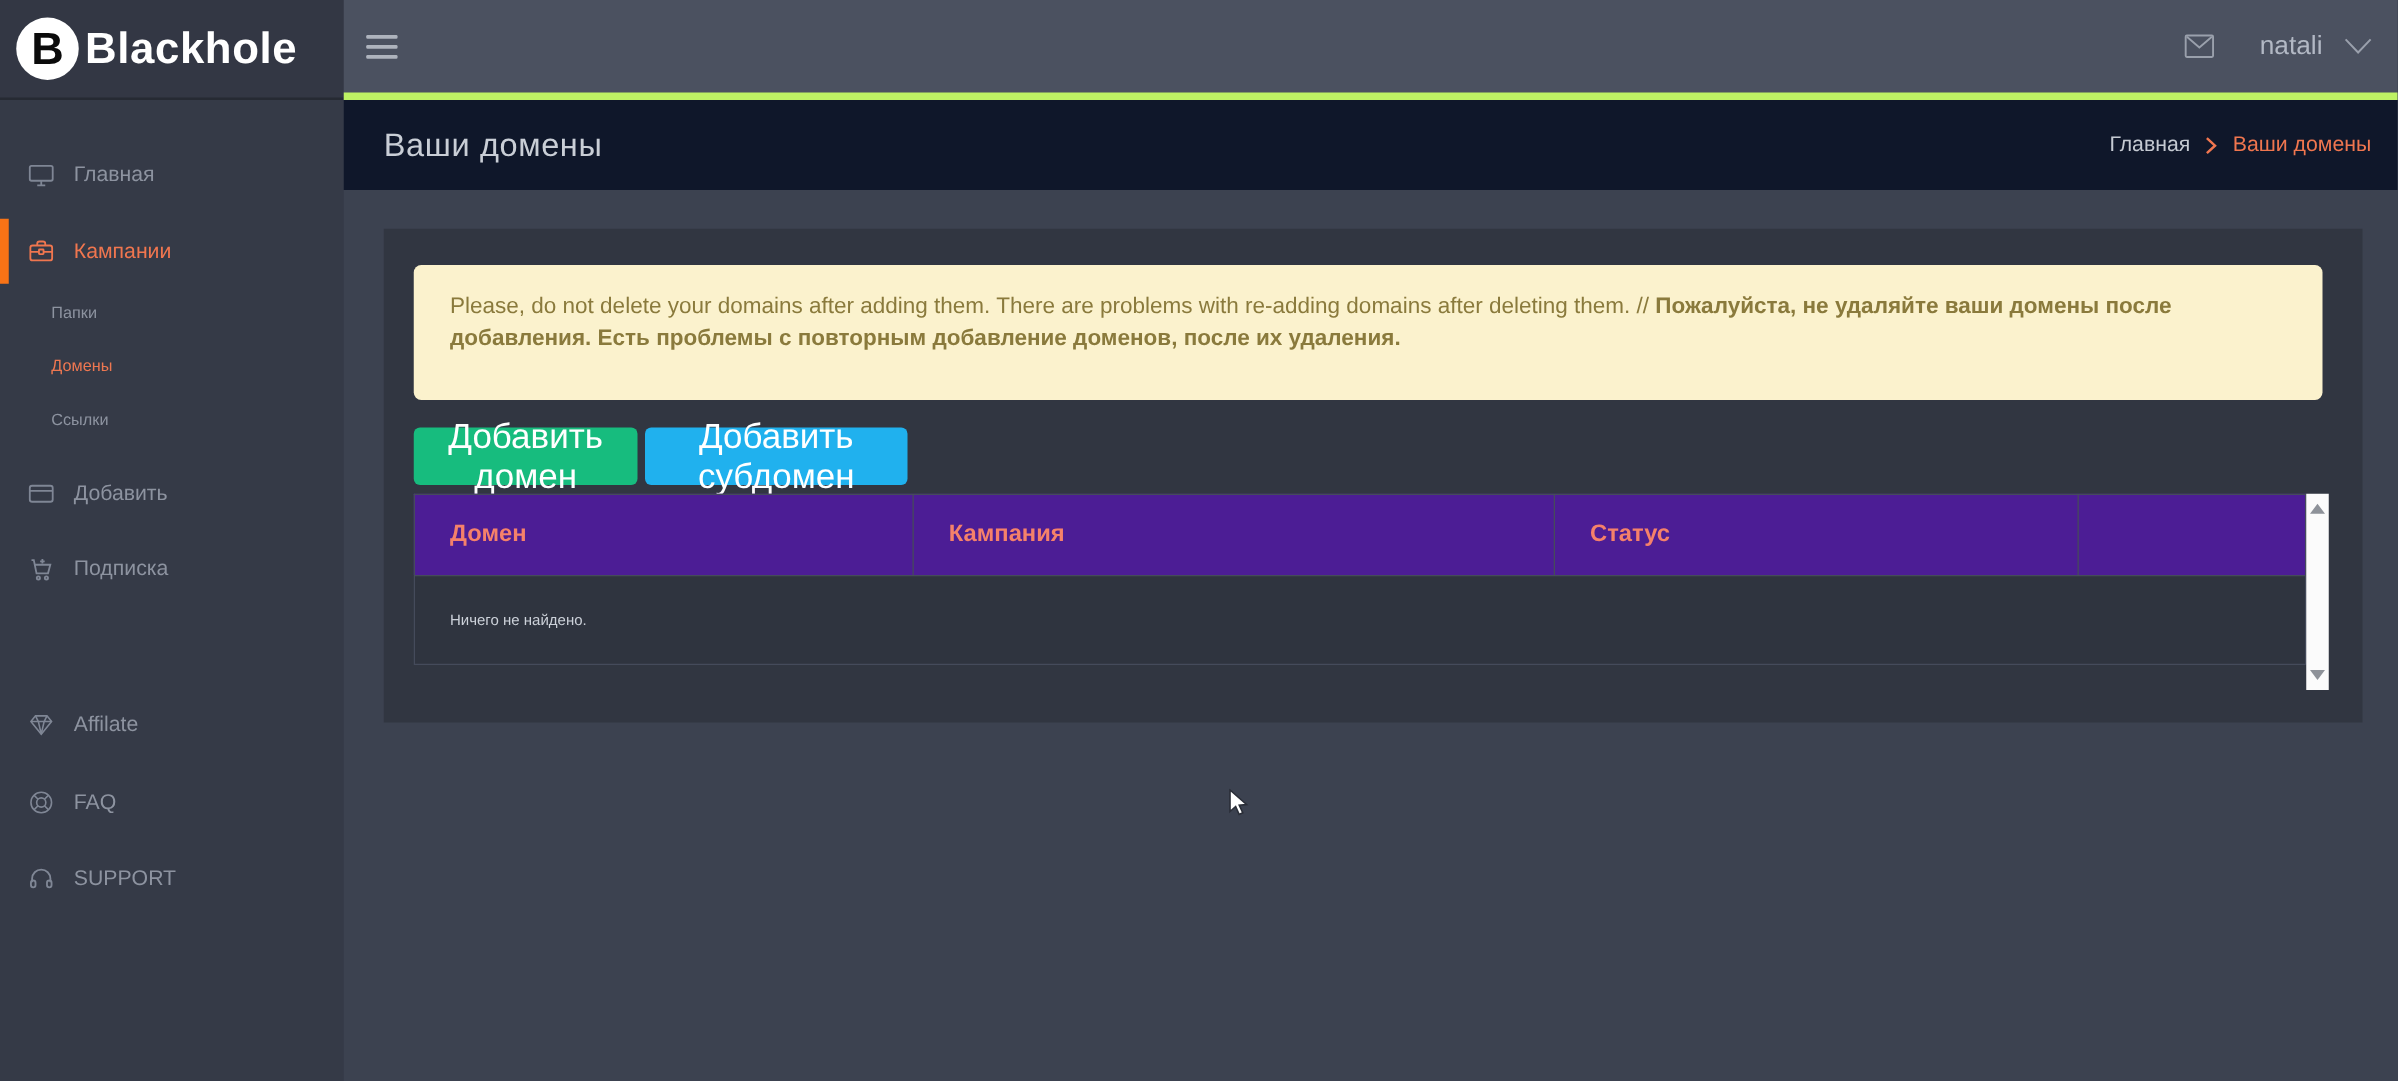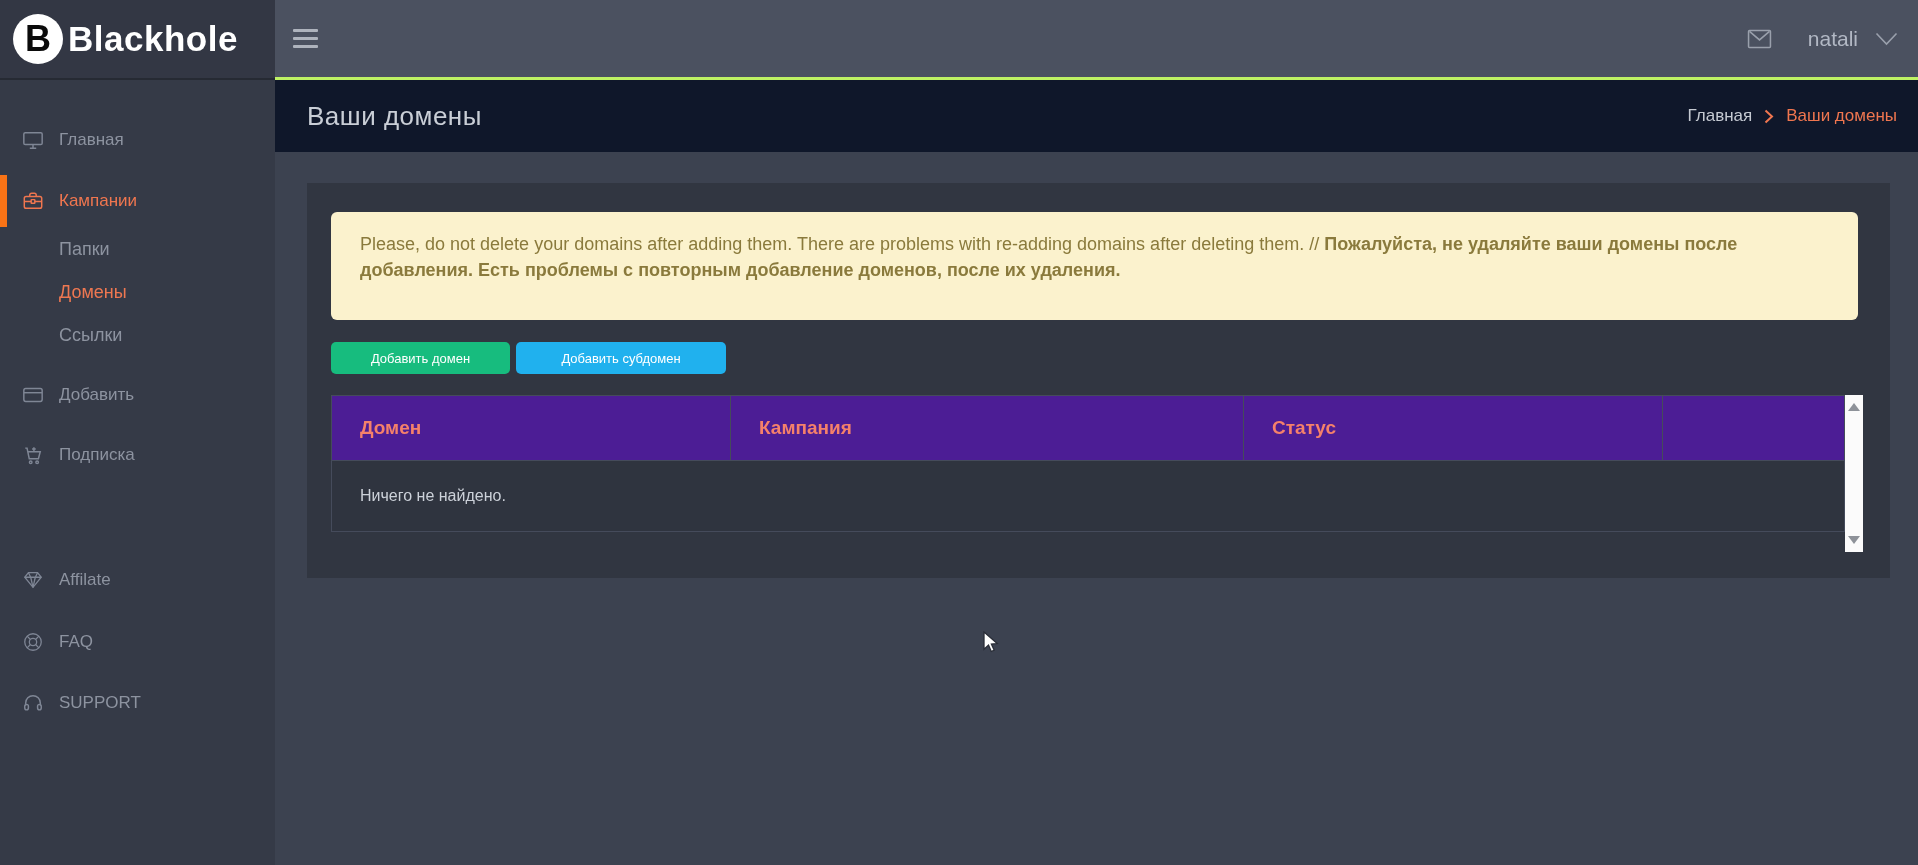--- a/index.html
+++ b/index.html
@@ -33,30 +33,30 @@
     padding-left: 22px; color: #8d93a0; font-size: 17px; cursor: pointer;
   }
   .nav-item .nicon { width: 22px; height: 22px; margin-right: 15px; color: #7f8695; flex: 0 0 auto; }
   .nav-item.active-section {
     height: 52px; border-left: 7px solid #f97316; padding-left: 15px;
     color: #f0764f;
   }
   .nav-item.active-section .nicon { color: #f0764f; }
   .nav-sub {
     height: 40px; display: flex; align-items: center;
-    padding-left: 59px; color: #8d93a0; font-size: 18px; cursor: pointer;
+    padding-left: 41px; color: #8d93a0; font-size: 13px; cursor: pointer;
   }
   .nav-sub.active { color: #ee7751; }
   .mt40{margin-top:40px}.mt15{margin-top:15px}.mt2{margin-top:2px}.mt3{margin-top:3px}
   .mt20{margin-top:20px}.mt85{margin-top:85px}.mt22{margin-top:22px}.mt21{margin-top:21px}
 
   
   .topbar {
     position: absolute; left: 275px; top: 0; width: 1643px; height: 80px;
-    background: #4b5160; border-bottom: 3px solid #bef264;
+    background: #4b5160; border-bottom: 6px solid #bef264;
     display: flex; align-items: center;
   }
   .hamburger { margin-left: 18px; width: 25px; cursor: pointer; }
   .hamburger div { height: 3px; background: #aeb3bd; border-radius: 1px; margin: 5px 0; }
   .topbar-right { margin-left: auto; display: flex; align-items: center; }
   .mail-btn { color: #9aa0ac; width: 25px; height: 20px; cursor: pointer; }
   .username { color: #b2b8c4; font-size: 21px; margin-left: 36px; cursor: pointer; }
   .user-chevron { color: #9aa0ac; width: 23px; height: 14px; margin-left: 17px; margin-right: 20px; cursor: pointer; }
 
   
@@ -77,22 +77,22 @@
     background: #313641;
   }
   .alert {
     position: absolute; left: 24px; top: 29px; width: 1527px; height: 108px;
     background: #fbf2cd; border-radius: 6px; padding: 19px 29px;
     font-size: 18px; line-height: 26px; color: #8a7a3c;
   }
   .alert b { font-weight: bold; }
   .btn-row { position: absolute; left: 24px; top: 159px; display: flex; }
   .btn {
-    height: 32px; border: none; border-radius: 5px; color: #ffffff;
-    font-size: 13px; font-family: "Liberation Sans", sans-serif;
+    height: 46px; border: none; border-radius: 5px; color: #ffffff;
+    font-size: 28px; font-family: "Liberation Sans", sans-serif;
     display: flex; align-items: center; justify-content: center; cursor: pointer;
   }
   .btn-green { background: #17bc7e; width: 179px; }
   .btn-blue  { background: #20b1ee; width: 210px; margin-left: 6px; }
 
   .dtable { position: absolute; left: 24px; top: 212px; width: 1514px; }
   .thead {
     display: flex; height: 65px; background: #4c1d95;
     border: 1px solid #454b5b; border-bottom: none;
   }
@@ -100,21 +100,21 @@
     display: flex; align-items: center; padding-left: 28px;
     color: #f5816a; font-weight: bold; font-size: 19px;
   }
   .th1 { width: 399px; border-right: 1px solid #454b5b; }
   .th2 { width: 513px; border-right: 1px solid #454b5b; }
   .th3 { width: 419px; border-right: 1px solid #454b5b; }
   .th4 { flex: 1; }
   .trow {
     height: 72px; background: #2f343f; border: 1px solid #454b5b;
     display: flex; align-items: center; padding-left: 28px;
-    color: #ccd1d9; font-size: 16px;
+    color: #ccd1d9; font-size: 12px;
   }
   .vscrollbar {
     position: absolute; right: 27px; top: 212px; width: 18px; height: 157px;
     background: #fbfbfb; cursor: pointer;
   }
   .sb-arrow { position: absolute; left: 3px; width: 0; height: 0; border-left: 6px solid transparent; border-right: 6px solid transparent; }
   .sb-up { top: 8px; border-bottom: 8px solid #8e9299; }
   .sb-down { bottom: 8px; border-top: 8px solid #8e9299; }
 
   

